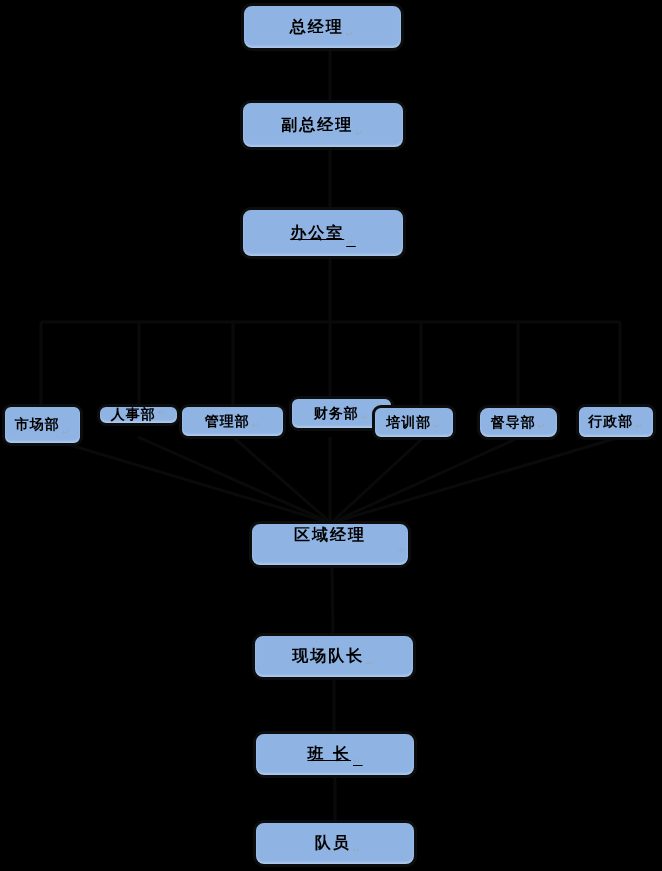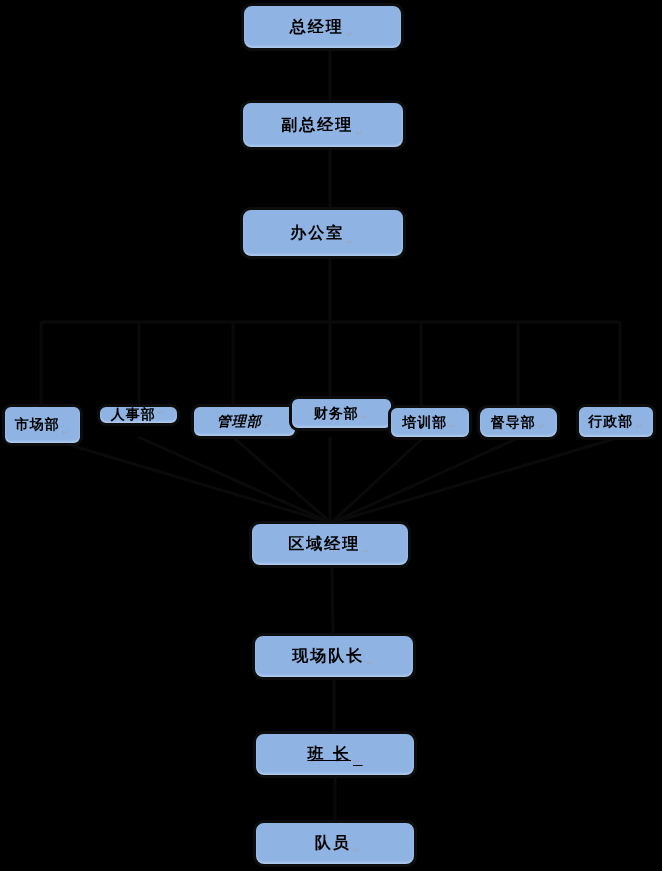--- a/index.html
+++ b/index.html
@@ -86,61 +86,61 @@
   <div class="node node-lg" style="left:241px; top:3px;   width:163px; height:48px;">
     <span>总经理</span>
       <span class="pmark">↵</span>
   </div>
 
   <div class="node node-lg" style="left:240px; top:100px; width:166px; height:50px;">
     <span>副总经理</span>
       <span class="pmark">↵</span>
   </div>
 
-  <div class="node node-lg" style="left:240px; top:207px; width:166px; height:52px;">
+  <div class="node node-lg" style="left:240px; top:207px; width:166px; height:52px;text-decoration:underline;">
     <span>办公室</span>
       <span class="pmark">↵</span>
   </div>
 
   <div class="node node-sm" style="left:2px;   top:404px; width:81px; height:42px;">
     <span>市场部</span>
       <span class="pmark">↵</span>
   </div>
 
   <div class="node node-sm" style="left:97px;  top:404px; width:83px; height:22px;">
     <span>人事部</span>
       <span class="pmark">↵</span>
   </div>
 
-  <div class="node node-sm" style="left:191px; top:404px; width:107px; height:35px;font-style:italic;">
+  <div class="node node-sm" style="left:179px; top:404px; width:107px; height:35px;">
     <span>管理部</span>
       <span class="pmark">↵</span>
   </div>
 
   <div class="node node-sm" style="left:289px; top:396px; width:105px; height:35px;">
     <span>财务部</span>
       <span class="pmark">↵</span>
   </div>
 
-  <div class="node node-sm" style="left:388px; top:405px; width:84px; height:35px;">
+  <div class="node node-sm" style="left:372px; top:405px; width:84px; height:35px;">
     <span>培训部</span>
       <span class="pmark">↵</span>
   </div>
 
   <div class="node node-sm" style="left:477px; top:405px; width:83px; height:35px;border-radius:11px;">
     <span>督导部</span>
       <span class="pmark">↵</span>
   </div>
 
   <div class="node node-sm" style="left:576px; top:404px; width:80px; height:36px;">
     <span>行政部</span>
       <span class="pmark">↵</span>
   </div>
 
-  <div class="node node-lg" style="left:249px; top:521px; width:162px; height:47px;">
+  <div class="node node-lg" style="left:249px; top:521px; width:162px; height:47px;flex-direction:column;">
     <span>区域经理</span>
       <span class="pmark">↵</span>
   </div>
 
   <div class="node node-lg" style="left:252px; top:633px; width:164px; height:47px;">
     <span>现场队长</span>
       <span class="pmark">↵</span>
   </div>
 
   <div class="node node-lg" style="left:253px; top:731px; width:164px; height:47px;text-decoration:underline;">

